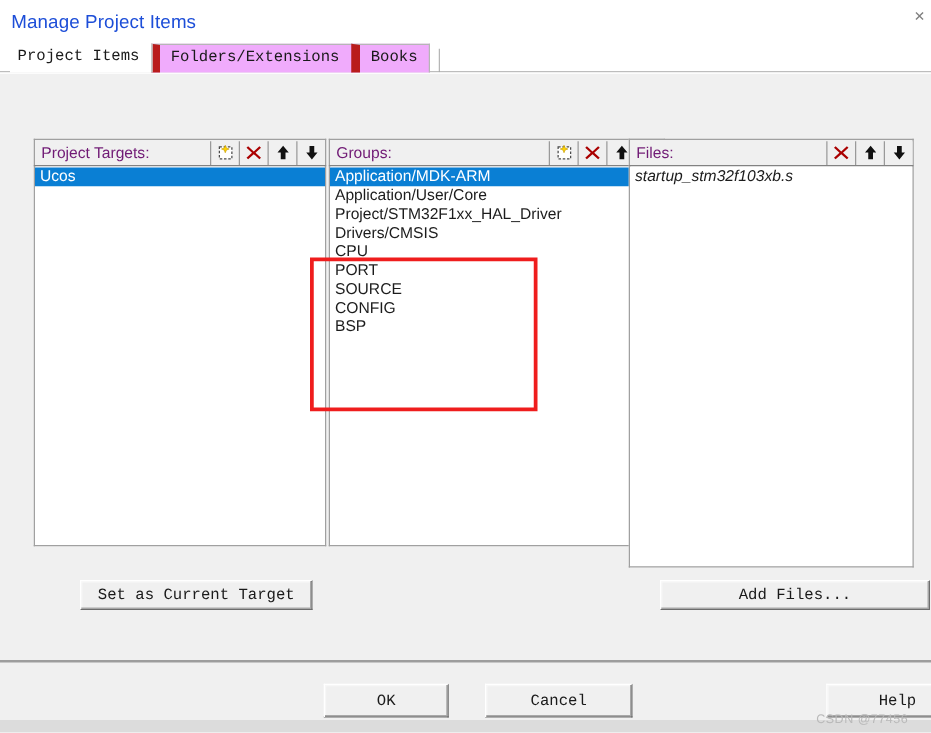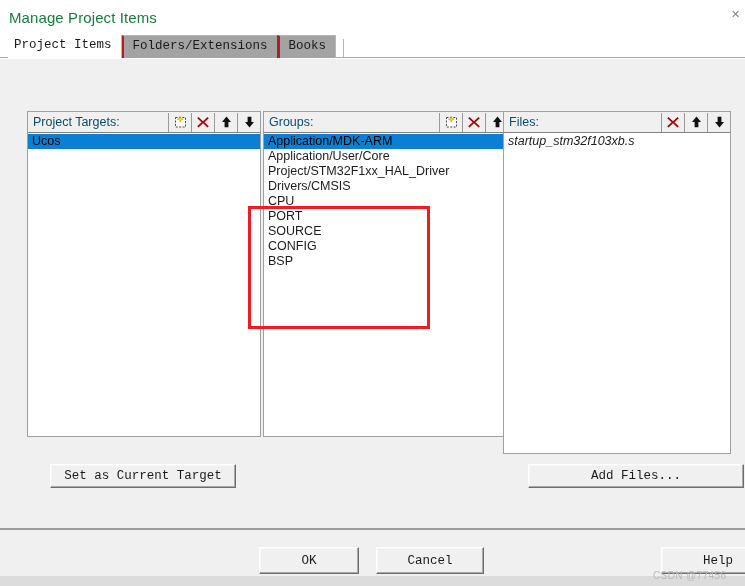--- a/index.html
+++ b/index.html
@@ -18,21 +18,21 @@
   
   .titlebar {
     height: 34px;
     background: #ffffff;
     display: flex;
     align-items: center;
     position: relative;
   }
   .title-text {
     font-size: 15px;
-    color: #15803d;
+    color: #1d4ed8;
     padding-left: 9px;
     letter-spacing: 0.1px;
   }
   .close-x {
     position: absolute;
     right: 2px;
     top: 8px;
     width: 12px;
     height: 12px;
     color: #555;
@@ -56,22 +56,22 @@
     position: absolute;
     left: 0; right: 0; bottom: 0;
     height: 1px;
     background: #a8a8a8;
   }
   .tab {
     font-family: "Liberation Mono", monospace;
     font-size: 12.5px;
     color: #1a1a1a;
     padding: 3px 9px 4px 9px;
-    background: #a3a3a3;
-    border-left: 3px solid #b91c1c;
+    background: #f0abfc;
+    border-left: 7px solid #b91c1c;
     border-top: 1px solid #b6b6b6;
     border-right: 1px solid #b6b6b6;
     margin-right: -1px;
     position: relative;
     z-index: 1;
     line-height: 15px;
     white-space: nowrap;
   }
   .tab.active {
     background: #ffffff;
@@ -108,21 +108,21 @@
     display: flex;
     align-items: center;
     height: 21px;
     border: 1px solid #a0a0a0;
     border-bottom: none;
     background: #f0f0f0;
     box-sizing: border-box;
   }
   .panel-label {
     font-size: 12.5px;
-    color: #0c4a6e;
+    color: #701a75;
     padding-left: 5px;
     flex: 1;
     white-space: nowrap;
   }
   .tool-btn {
     width: 23px;
     height: 19px;
     border-left: 1px solid #9a9a9a;
     display: flex;
     align-items: center;
@@ -145,21 +145,21 @@
     font-size: 12.5px;
     line-height: 15px;
     height: 15px;
     color: #1c1c1c;
     padding-left: 4px;
     white-space: nowrap;
     overflow: hidden;
   }
   .list-item.selected {
     background: #0a7fd4;
-    color: #000000;
+    color: #ffffff;
   }
 
   
   .btn {
     font-family: "Liberation Mono", monospace;
     font-size: 12.5px;
     color: #1a1a1a;
     background: #f0f0f0;
     border-top: 1px solid #ffffff;
     border-left: 1px solid #ffffff;
@@ -315,26 +315,26 @@
         <svg width="13" height="14" viewBox="0 0 13 14">
           <path d="M6.5 12.5 L11 7 L8.4 7 L8.4 1.7 L4.6 1.7 L4.6 7 L2 7 Z" fill="#111"></path>
         </svg>
       </div>
     </div>
     <div class="listbox" style="height:322px;font-style:italic;">
       <div class="list-item">startup_stm32f103xb.s</div>
     </div>
   </div>
 
-  <div class="btn" style="left:50px; top:405px; width:186px; height:24px;">Set as Current Target</div>
+  <div class="btn" style="left:64px; top:405px; width:186px; height:24px;">Set as Current Target</div>
   <div class="btn" style="left:528px; top:405px; width:216px; height:24px;font-family:Liberation Mono, monospace;">Add Files...</div>
 
   <div class="annotation-rect" style="left:248px; top:147px; width:182px; height:123px;"></div>
 </div>
 
 <div class="footer">
   <div class="btn" style="left:259px; top:17px; width:100px; height:27px;">OK</div>
-  <div class="btn" style="left:376px; top:17px; width:108px; height:27px;">Cancel</div>
+  <div class="btn" style="left:388px; top:17px; width:118px; height:27px;">Cancel</div>
   <div class="btn" style="left:661px; top:17px; width:114px; height:27px;">Help</div>
   <div class="watermark" style="left:653px; top:40px;">CSDN @77456</div>
 </div>
 
 <div class="footer-bottom-strip"></div>
 
 </body></html>

